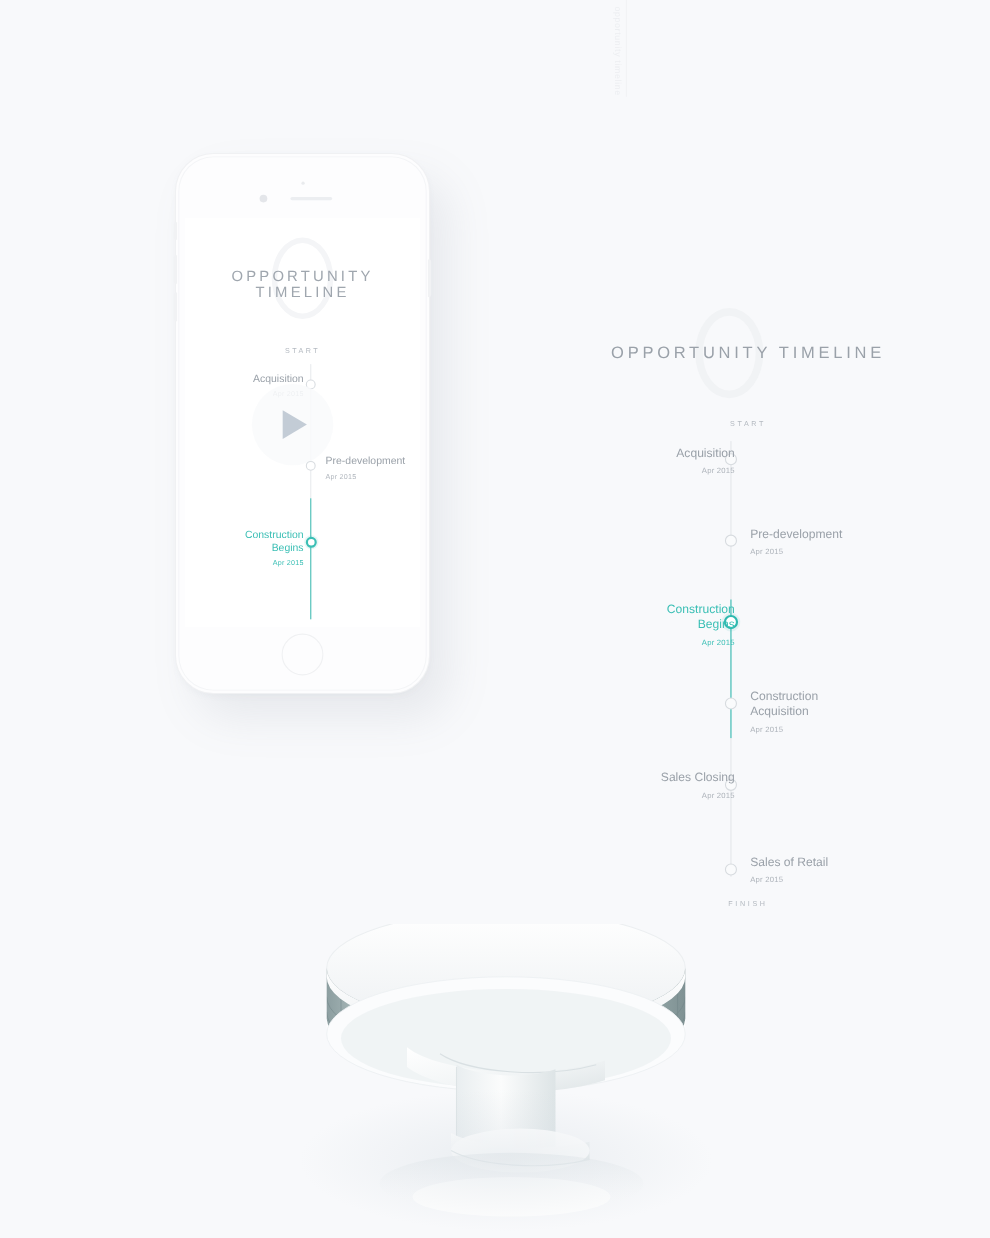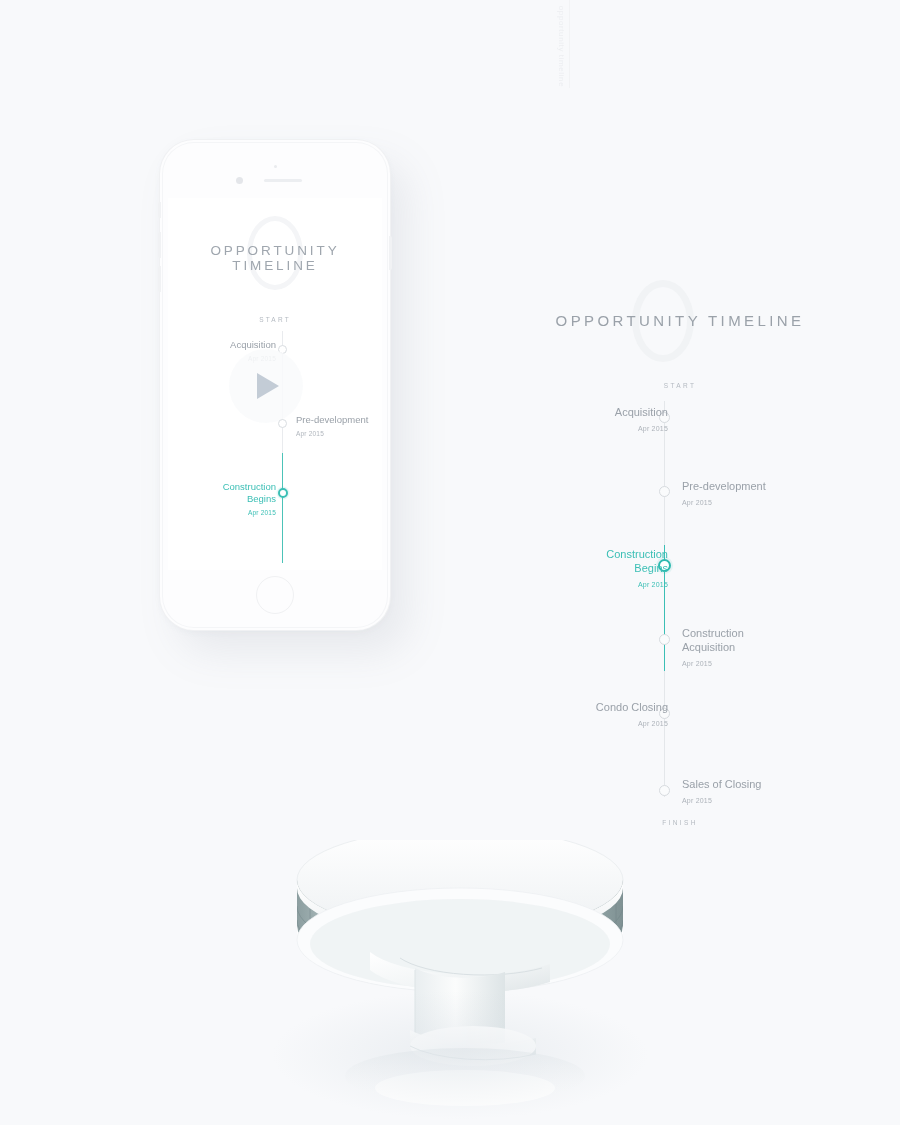--- a/index.html
+++ b/index.html
@@ -429,27 +429,27 @@
 
     <div class="d-node" style="top:237px"></div>
     <div class="d-lab right" style="top:229px">
       <div>Construction</div>
       <div>Acquisition</div>
       <div class="date">Apr 2015</div>
     </div>
 
     <div class="d-node" style="top:311px"></div>
     <div class="d-lab left" style="top:303px">
-      <div>Condo Closing</div>
+      <div>Sales Closing</div>
       <div class="date">Apr 2015</div>
     </div>
 
     <div class="d-node" style="top:388px"></div>
     <div class="d-lab right" style="top:380px">
-      <div>Sales of Closing</div>
+      <div>Sales of Retail</div>
       <div class="date">Apr 2015</div>
     </div>
   </div>
 
   <div class="d-finishlabel">FINISH</div>
 </div>
 
 <div class="building">
   <div class="b-glow"></div>
   <svg width="420" height="285" viewBox="0 0 420 285">

